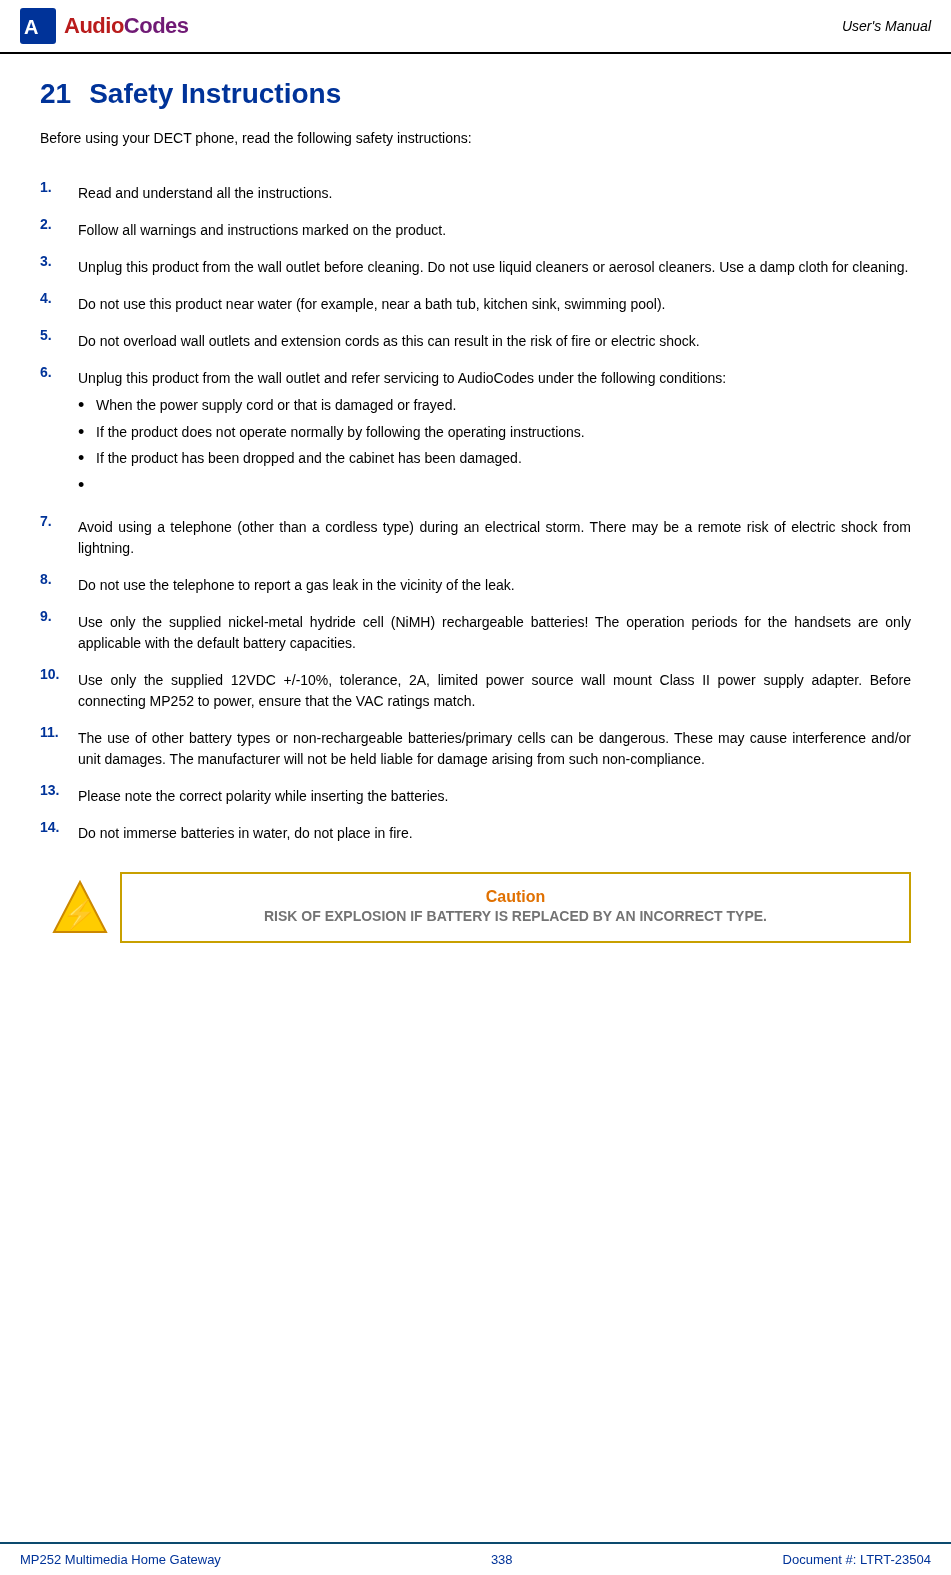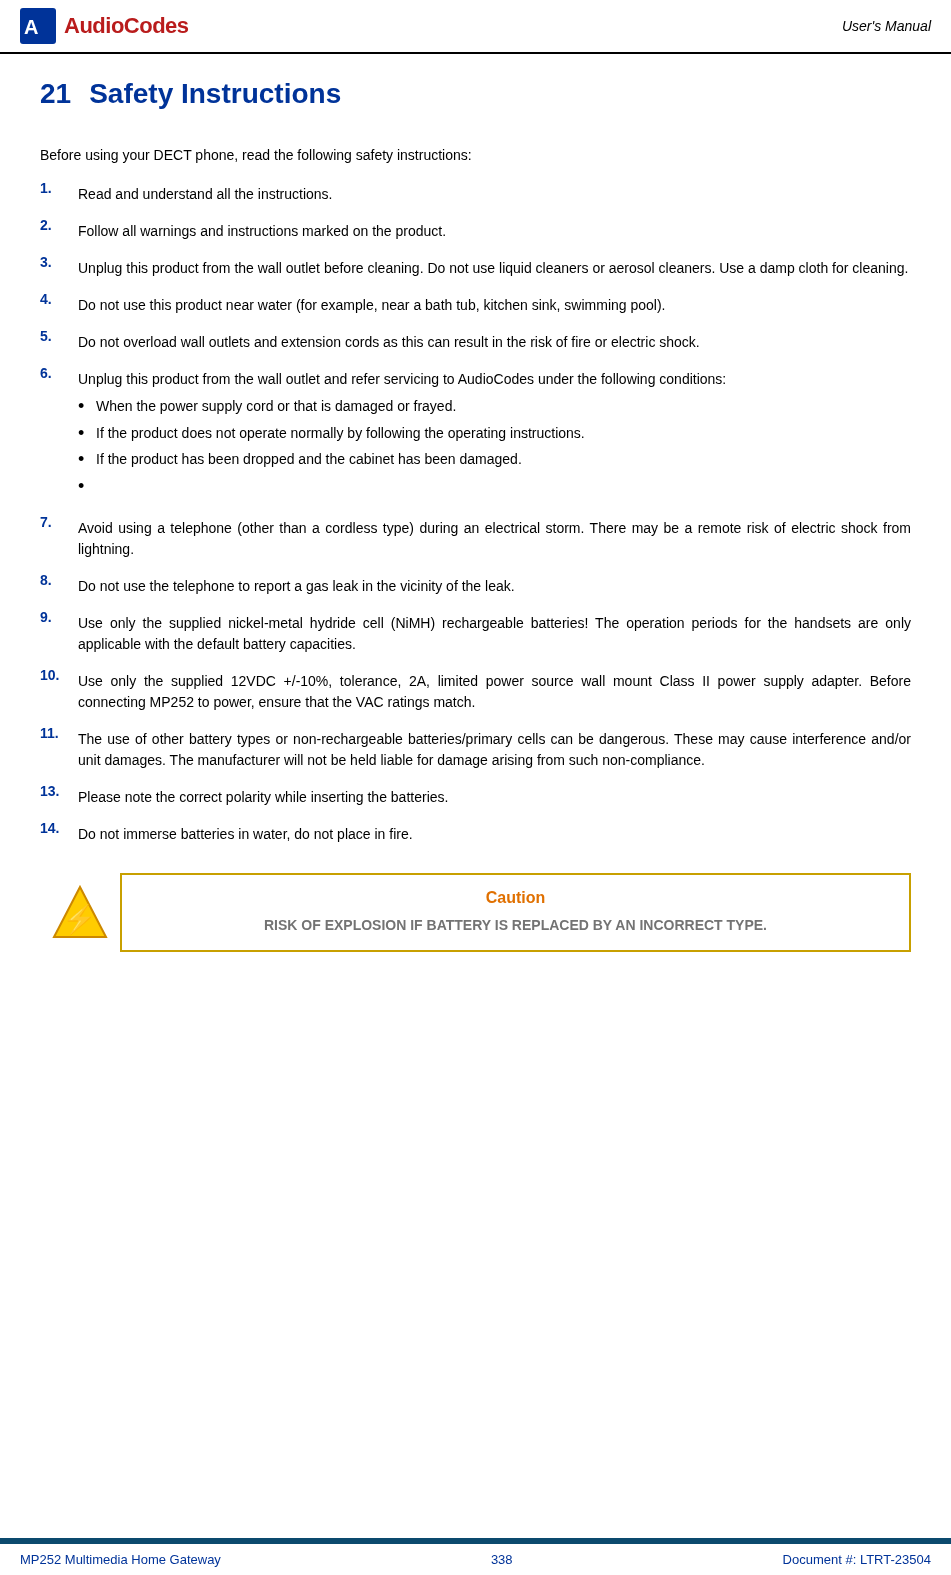--- a/index.html
+++ b/index.html
@@ -30,47 +30,47 @@
       width: 36px;
       height: 36px;
     }
     .logo-text {
       font-size: 22px;
       font-weight: bold;
       color: #003399;
       letter-spacing: -0.5px;
     }
     .logo-audio { color: #b91c1c; }
-    .logo-codes { color: #b91c1c; }
+    .logo-codes { color: #701a75; }
     .header-right {
       font-size: 14px;
       color: #000;
       font-style: italic;
     }
 
     
     .content {
       padding: 24px 40px 24px 40px;
     }
 
     
     .chapter-title {
       font-size: 28px;
       font-weight: bold;
       color: #003399;
-      margin-bottom: 35px;
+      margin-bottom: 18px;
     }
     .chapter-num {
       margin-right: 18px;
     }
 
     
     .intro-para {
       font-size: 14px;
-      margin-bottom: 12px;
+      margin-bottom: 28px;
       line-height: 1.5;
     }
 
     
     .numbered-list {
       list-style: none;
       padding: 0;
       margin: 0;
     }
     .numbered-list > li {
@@ -133,36 +133,35 @@
     .caution-box {
       border: 2px solid #c8a000;
       padding: 14px 20px;
       flex: 1;
       text-align: center;
     }
     .caution-title {
       font-size: 16px;
       font-weight: bold;
       color: #e07000;
-      margin-bottom: 8px;
     }
     .caution-text {
       font-size: 14px;
       font-weight: bold;
       color: #737373;
       line-height: 1.5;
     }
 
     
     .footer {
       position: absolute;
       bottom: 0;
       left: 0;
       right: 0;
-      border-top: 6px solid #0c4a6e;
+      border-top: 2px solid #0c4a6e;
       padding: 8px 20px;
       display: flex;
       justify-content: space-between;
       align-items: center;
       font-size: 13px;
       color: #003399;
     }
     .footer-left, .footer-center, .footer-right {
       color: #003399;
     }

